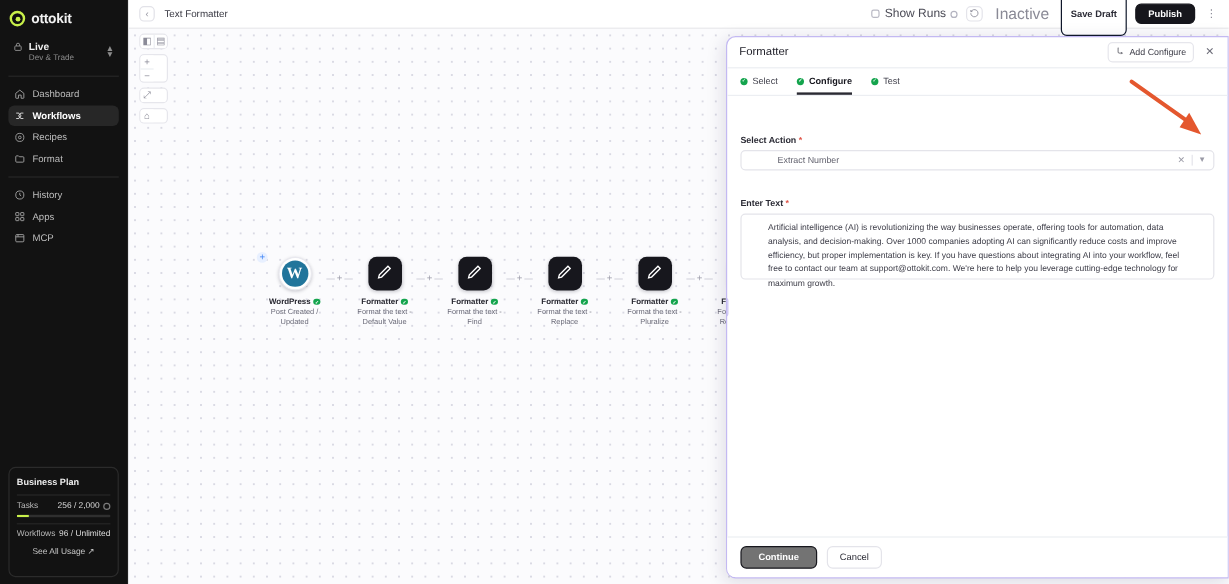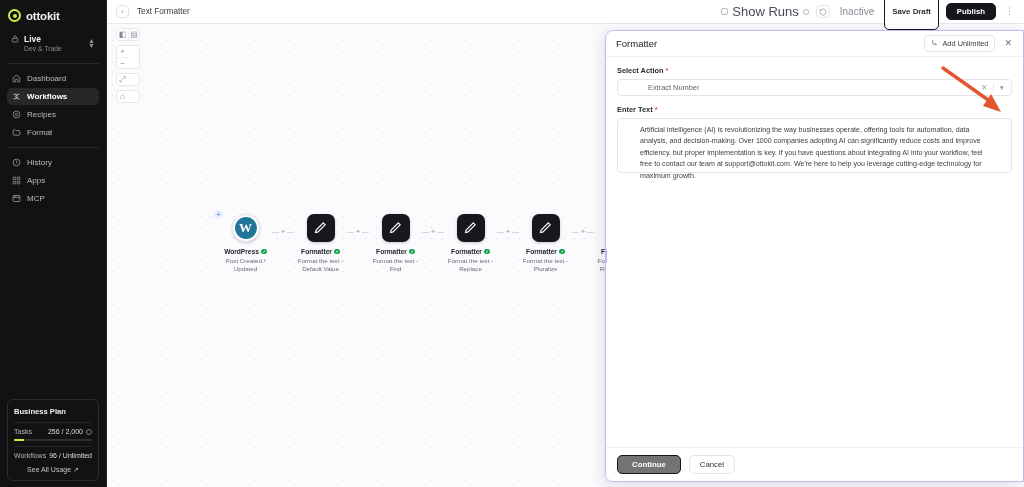--- a/index.html
+++ b/index.html
@@ -48,21 +48,21 @@
     padding: 4px 5px; border-radius:5px;
     font-size: 8px; color:#bdbdbd; cursor:pointer;
   }
   .nav-item.active { background:#272727; color:#ffffff; font-weight:700; }
   .nav-item .gi { width:9px; height:9px; display:inline-block; opacity:.85; }
   .nav-item svg { display:block; }
 
   .sb-spacer { flex:1 1 auto; }
 
   .plan {
-    margin: 0 7px 6px 7px; padding: 7px 6px 6px 6px;
+    margin: 0 7px 6px 7px; padding: 7px 6px 16px 6px;
     border:1px solid #2b2b2b; border-radius:6px;
   }
   .plan-title { font-size:7.6px; font-weight:700; color:#efefef; margin-bottom:6px;}
   .plan-hr { height:1px; background:#262626; margin:5px 0; }
   .plan-row { display:flex; justify-content:space-between; align-items:center; font-size:7px; color:#b5b5b5;}
   .plan-row .val { color:#dedede; display:flex; align-items:center; gap:3px;}
   .info-dot { width:6px; height:6px; border:1px solid #7c7c7c; border-radius:50%; display:inline-block; position:relative;}
   .bar { height:2px; background:#2f2f2f; border-radius:2px; margin-top:4px; overflow:hidden;}
   .bar > span { display:block; height:100%; background:#c8f04a; }
   .see-usage { text-align:center; font-size:7px; color:#c6c6c6; padding-top:7px; cursor:pointer;}
@@ -74,27 +74,27 @@
     height: 24px; border-bottom:1px solid #e8e8ec; background:#fff;
     display:flex; align-items:center; padding: 0 8px 0 9px; gap:8px;
     position:relative; z-index:5;
   }
   .back-btn {
     width:13px; height:13px; border:1px solid #e2e2e8; border-radius:4px;
     display:flex; align-items:center; justify-content:center; color:#9a9aa5; font-size:8px; cursor:pointer; background:#fff;
   }
   .wf-title { font-size:8.2px; color:#3a3a44; font-weight:400;}
   .top-right { margin-left:auto; display:flex; align-items:center; gap:7px;}
-  .chk-wrap { display:flex; align-items:center; gap:4px; font-size:13px; color:#4a4a55; cursor:pointer;}
+  .chk-wrap { display:flex; align-items:center; gap:4px; font-size:10px; color:#4a4a55; cursor:pointer;}
   .chk { width:7px; height:7px; border:1px solid #b9b9c4; border-radius:2px; background:#fff;}
   .icon-btn {
     width:14px; height:13px; border:1px solid #e4e4ea; border-radius:4px; background:#fff;
     display:flex; align-items:center; justify-content:center; cursor:pointer; color:#82828f;
   }
-  .inactive-pill { font-size:10px; color:#8a8a96; padding: 0 3px; cursor:pointer;}
+  .inactive-pill { font-size:13px; color:#8a8a96; padding: 0 3px; cursor:pointer;}
   .btn-draft {
     font-size:7.8px; color:#2c2c36; background:#fff; border:1px solid #0f172a;
     border-radius:5px; padding:13px 7px; cursor:pointer; font-weight:600;
   }
   .btn-publish {
     font-size:7.8px; color:#fff; background:#16161c; border:1px solid #16161c;
     border-radius:5px; padding:3px 10px; cursor:pointer; font-weight:600;
   }
   .kebab { color:#8a8a96; font-size:9px; padding:0 2px; cursor:pointer; line-height:1;}
 
@@ -174,21 +174,21 @@
   .field-label { font-size:7.4px; color:#2c2c36; font-weight:700; margin-bottom:4px;}
   .req { color:#e0564a; }
   .select-box {
     height:17px; border:1px solid #e4e4ea; border-radius:4px; background:#fff;
     display:flex; align-items:center; padding:0 6px; font-size:7.4px; color:#63636f;
   }
   .select-val { flex:1 1 auto;padding-left:24px; }
   .sel-x { color:#9a9aa6; font-size:7.5px; padding-right:5px; cursor:pointer;}
   .sel-div { width:1px; height:9px; background:#e4e4ea; margin-right:5px;}
   .sel-chev { color:#9a9aa6; font-size:6.5px; cursor:pointer;}
-  .field-block { margin-bottom:9px; }
+  .field-block { margin-bottom:9px;margin-top:23px; }
   .textarea {
     border:1px solid #e4e4ea; border-radius:4px; background:#fff;
     padding:6px 22px; font-size:7.1px; color:#3c3c47; line-height:1.62; height:55px;
   }
   .panel-foot {
     flex:0 0 auto; border-top:1px solid #eceef2; padding: 7px 11px;
     display:flex; align-items:center; gap:8px; background:#fff;
   }
   .btn-continue {
     background:#737373; color:#fff; border:1px solid #17171d; border-radius:5px;
@@ -546,26 +546,40 @@
         <div class="panel-title">Formatter</div>
         <div class="panel-head-right">
           <button class="add-cond">
             <span>
               <svg width="7" height="7" viewBox="0 0 24 24" fill="none" stroke="currentColor" stroke-width="2">
                   <path d="M6 3v12a3 3 0 0 0 3 3h9"></path>
                   <path d="M15 15l3 3-3 3"></path>
                   <circle cx="6" cy="3" r="0.1"></circle>
                 </svg>
             </span>
-            <span>Add Unlimited</span>
+            <span>Add Configure</span>
           </button>
           <span class="panel-close">✕</span>
         </div>
       </div>
 
+      <div class="tabs">
+        <div class="tab">
+          <span class="ok-dot">✓</span>
+          <span>Select</span>
+        </div>
+        <div class="tab active">
+          <span class="ok-dot">✓</span>
+          <span>Configure</span>
+        </div>
+        <div class="tab">
+          <span class="ok-dot">✓</span>
+          <span>Test</span>
+        </div>
+      </div>
 
       <div class="panel-body">
 
         <div class="field-block">
           <div class="field-label">
             <span>Select Action</span>
             <span class="req">*</span>
           </div>
           <div class="select-box">
             <span class="select-val">Extract Number</span>

